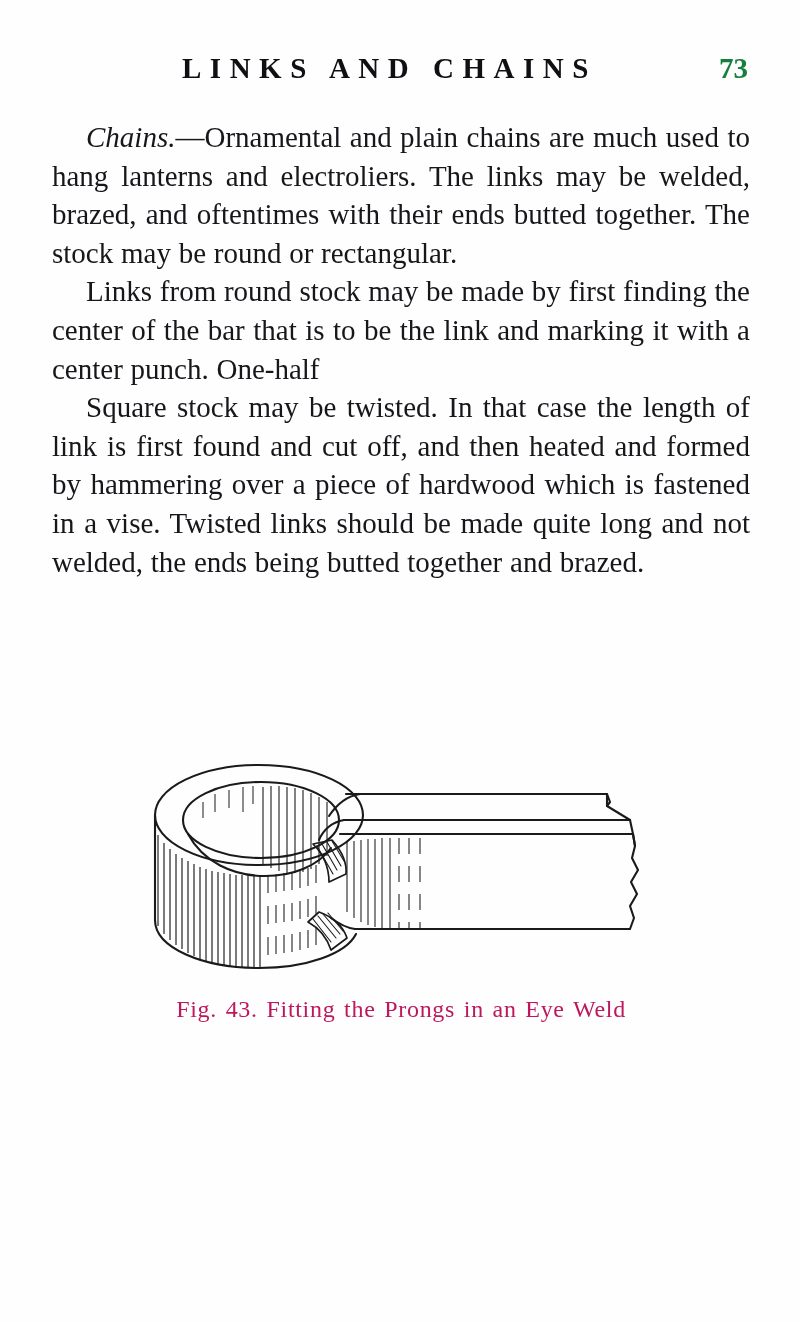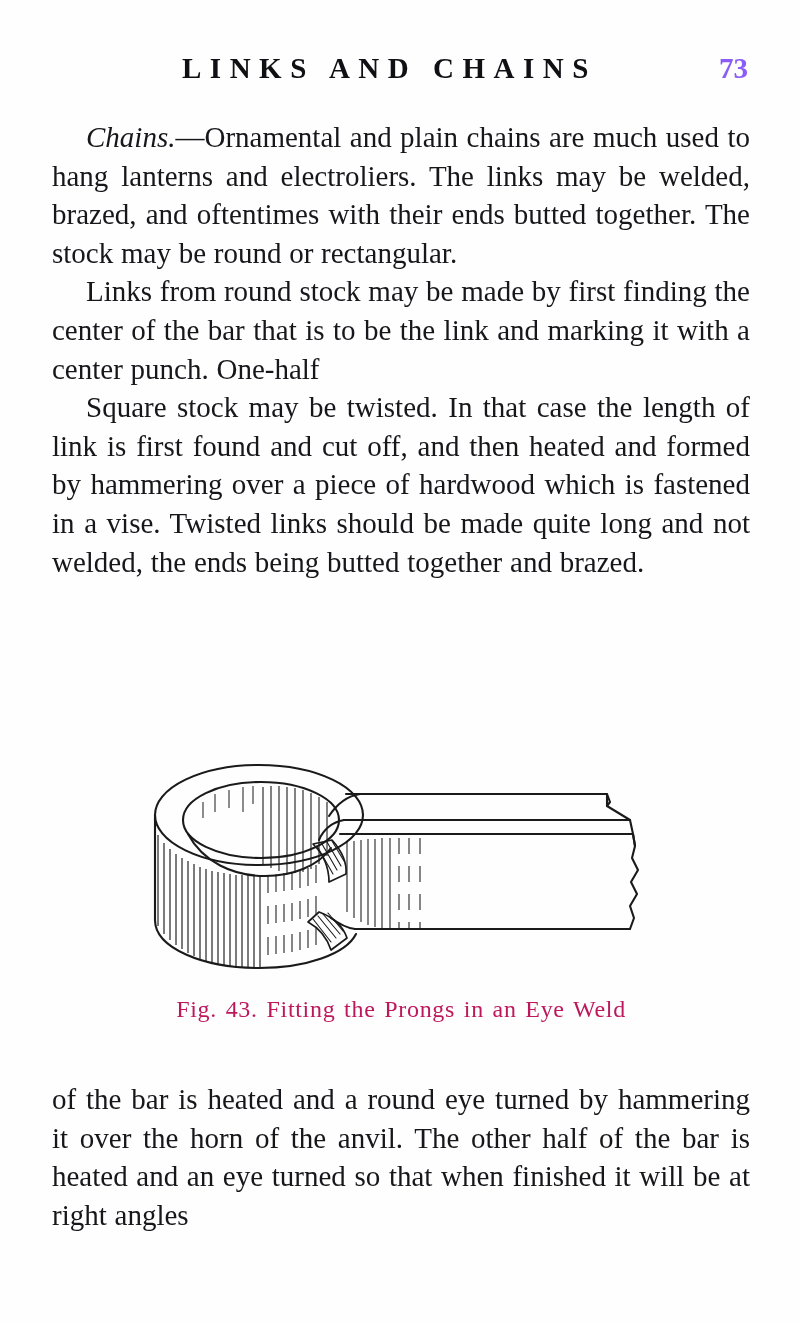--- a/index.html
+++ b/index.html
@@ -34,21 +34,21 @@
     font-weight: 600;
     text-indent: 8px;
     padding-left: 122px;
     white-space: nowrap;
     color: #101014;
   }
   .folio {
     font-size: 29px;
     font-weight: 700;
     letter-spacing: 0px;
-    color: #8b5cf6;
+    color: #15803d;
     padding-right: 2px;
   }
 
   
   .body-col {
     position: absolute;
     left: 52px;
     top: 118px;
     width: 698px;
   }
@@ -216,17 +216,14 @@
           <path d="M88,48 L88,66"></path>
           <path d="M102,45 L102,70"></path>
           <path d="M112,44 L112,62"></path>
         </g>
 
       </g>
     </svg>
     <p class="figure-caption">Fig. 43.  Fitting the Prongs in an Eye Weld</p>
   </div>
 
-  <div class="body-col-bottom">
-    <p class="para"><span>of the bar is heated and a round eye turned by hammering it over the horn of the anvil.  The other half of the bar is heated and an eye turned so that when finished it will be at right angles</span></p>
-  </div>
 
 </div>
 
 </body></html>

